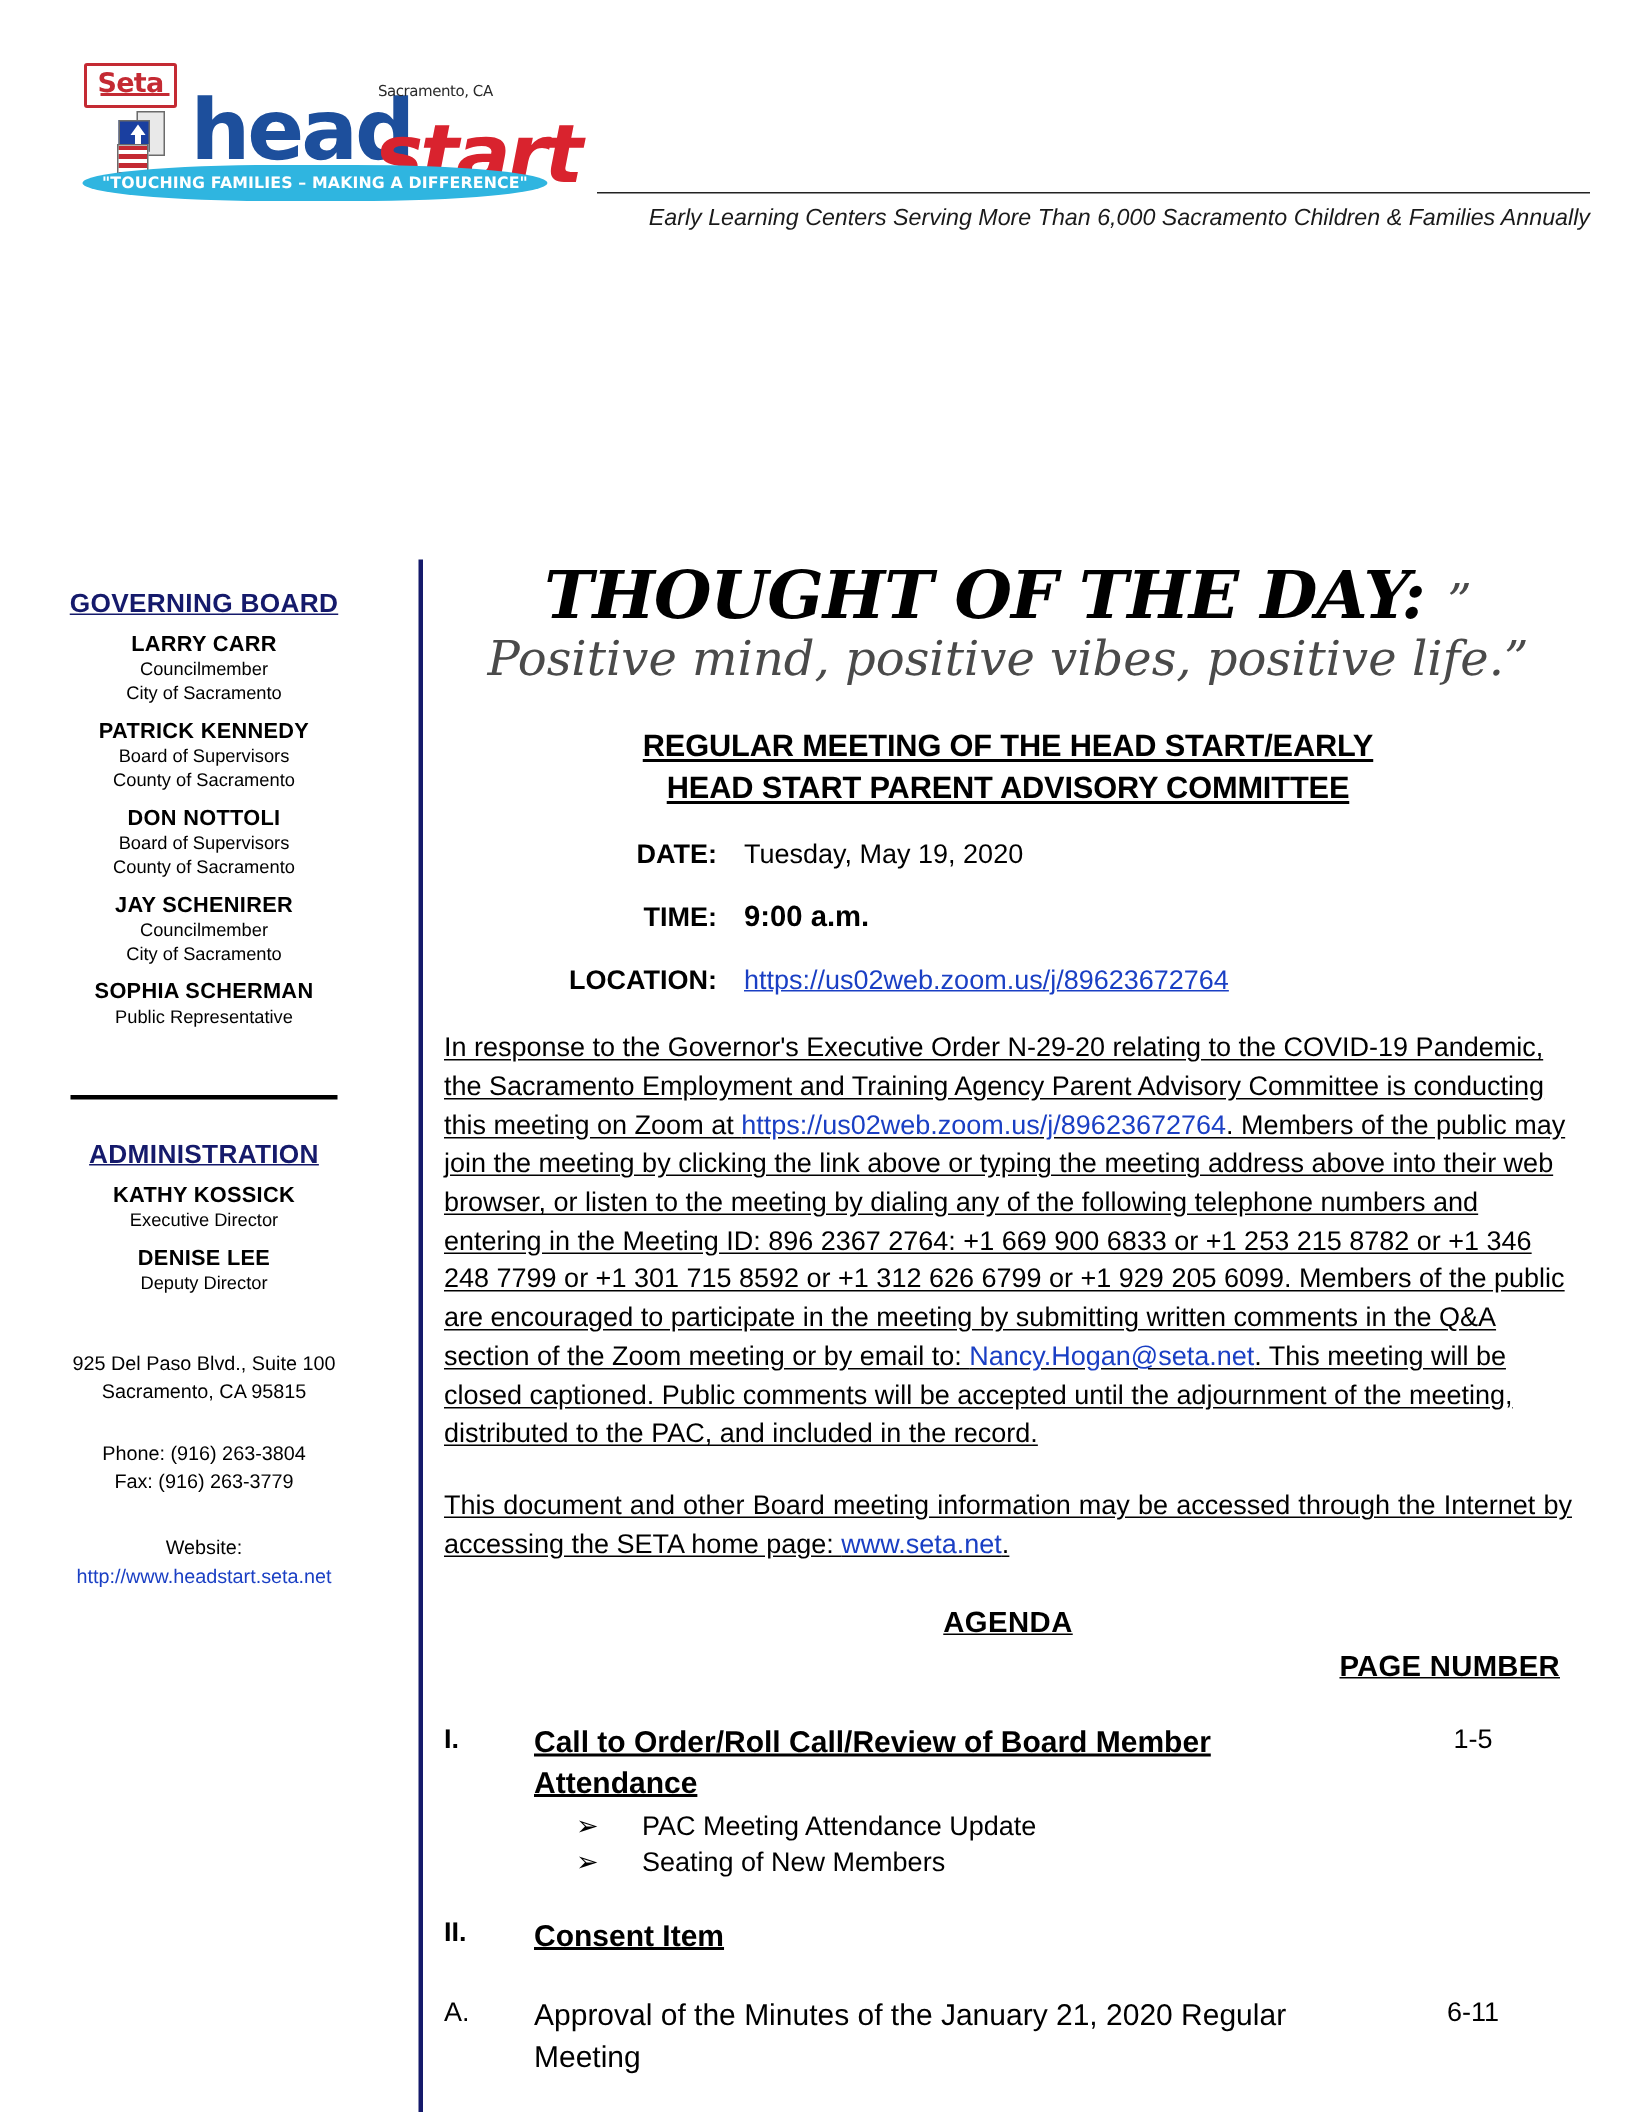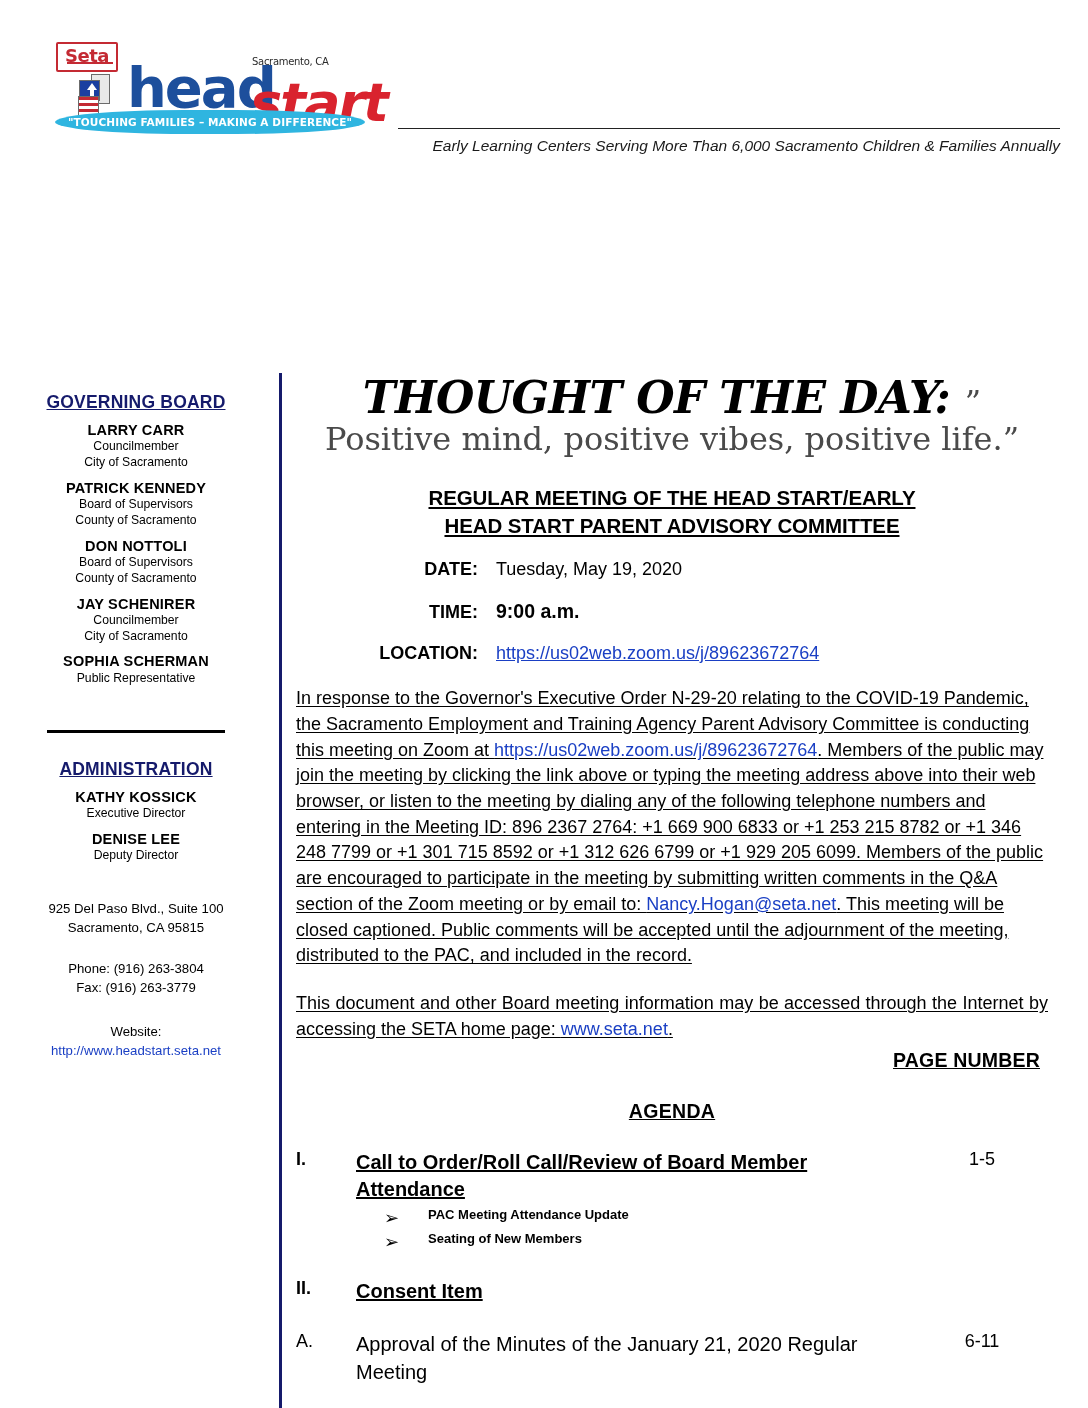--- a/index.html
+++ b/index.html
@@ -220,20 +220,21 @@
   #thought-label {
     font-family: "DejaVu Serif", serif;
     font-weight: bold;
     font-style: italic;
     font-size: 44px;
     color: #000;
     letter-spacing: -0.6px;
   }
   #thought-quote {
     font-family: "DejaVu Serif", serif;
+    font-style: italic;
     font-size: 32px;
     color: #4a4a4a;
   }
   #meeting-title {
     margin-top: 26px;
     text-align: center;
     font-family: "Liberation Sans", sans-serif;
     font-weight: bold;
     font-size: 20.5px;
     line-height: 1.34;
@@ -338,22 +339,21 @@
   }
   .ag-sub { display: flex; margin-top: 3px; }
   .ag-bullet {
     width: 72px;
     padding-left: 28px;
     font-family: "DejaVu Sans", sans-serif;
     font-size: 18px;
   }
   .ag-sub-text {
     font-family: "Liberation Sans", sans-serif;
-    font-size: 13px;
-    font-weight: bold;
+    font-size: 18px;
   }
 </style>
 </head>
 <body>
 
 <div id="header">
 
   <div id="logo-block">
 
     <div id="seta-box">
@@ -472,23 +472,23 @@
 
     <div class="meta-row">
       <div class="meta-label"><span>LOCATION</span><span class="colon">:</span></div>
       <div class="meta-value link">https://us02web.zoom.us/j/89623672764</div>
     </div>
 
     <div id="para-response"><span>In response to the Governor's Executive Order N-29-20 relating to the COVID-19 Pandemic, the Sacramento Employment and Training Agency Parent Advisory Committee is conducting this meeting on Zoom at </span><span class="lk">https://us02web.zoom.us/j/89623672764</span><span>. Members of the public may join the meeting by clicking the link above or typing the meeting address above into their web browser, or listen to the meeting by dialing any of the following telephone numbers and entering in the Meeting ID: 896 2367 2764: +1 669 900 6833  or +1 253 215 8782  or +1 346 248 7799  or +1 301 715 8592  or +1 312 626 6799  or +1 929 205 6099.  Members of the public are encouraged to participate in the meeting by submitting written comments in the Q&amp;A section of the Zoom meeting or by email to: </span><span class="lk">Nancy.Hogan@seta.net</span><span>. This meeting will be closed captioned.  Public comments will be accepted until the adjournment of the meeting, distributed to the PAC, and included in the record.</span></div>
 
     <div id="para-internet"><span>This document and other Board meeting information may be accessed through the Internet by accessing the SETA home page: </span><span class="lk">www.seta.net</span><span>.</span></div>
 
+    <div id="agenda-head"><span>AGENDA</span></div>
+
     <div id="page-number-head"><span>PAGE NUMBER</span></div>
-
-    <div id="agenda-head"><span>AGENDA</span></div>
 
     <div class="agenda-item">
       <div class="ag-num">I.</div>
       <div class="ag-body">
         <div class="ag-title"><span>Call to Order/Roll Call/Review of Board Member Attendance</span></div>
         <div class="ag-sub">
           <div class="ag-bullet">➢</div>
           <div class="ag-sub-text">PAC Meeting Attendance Update</div>
         </div>
         <div class="ag-sub">

